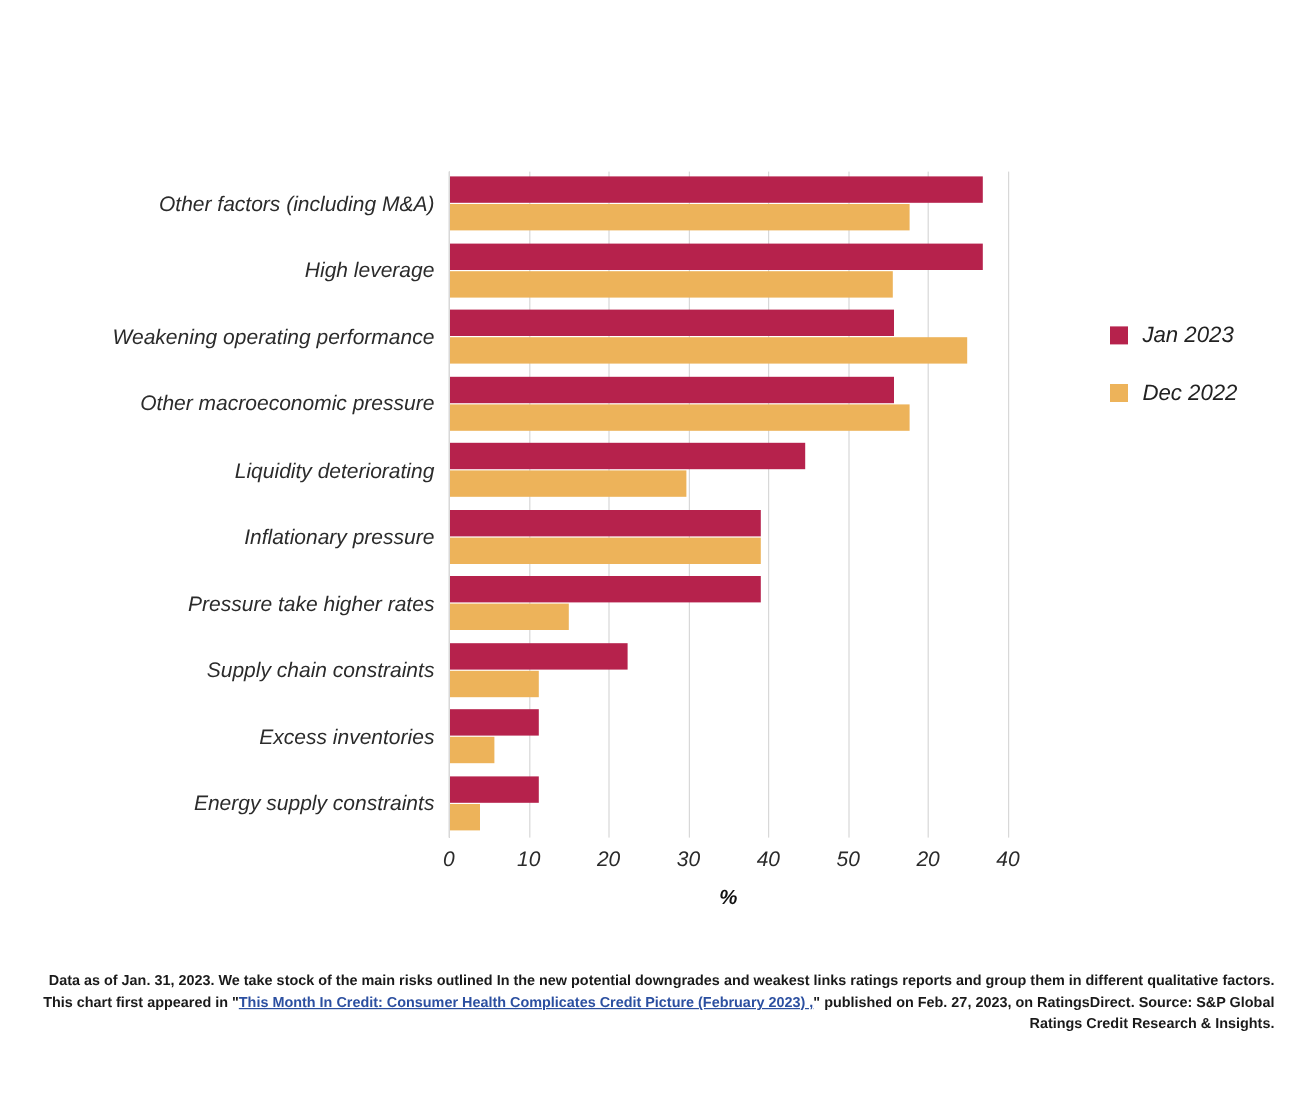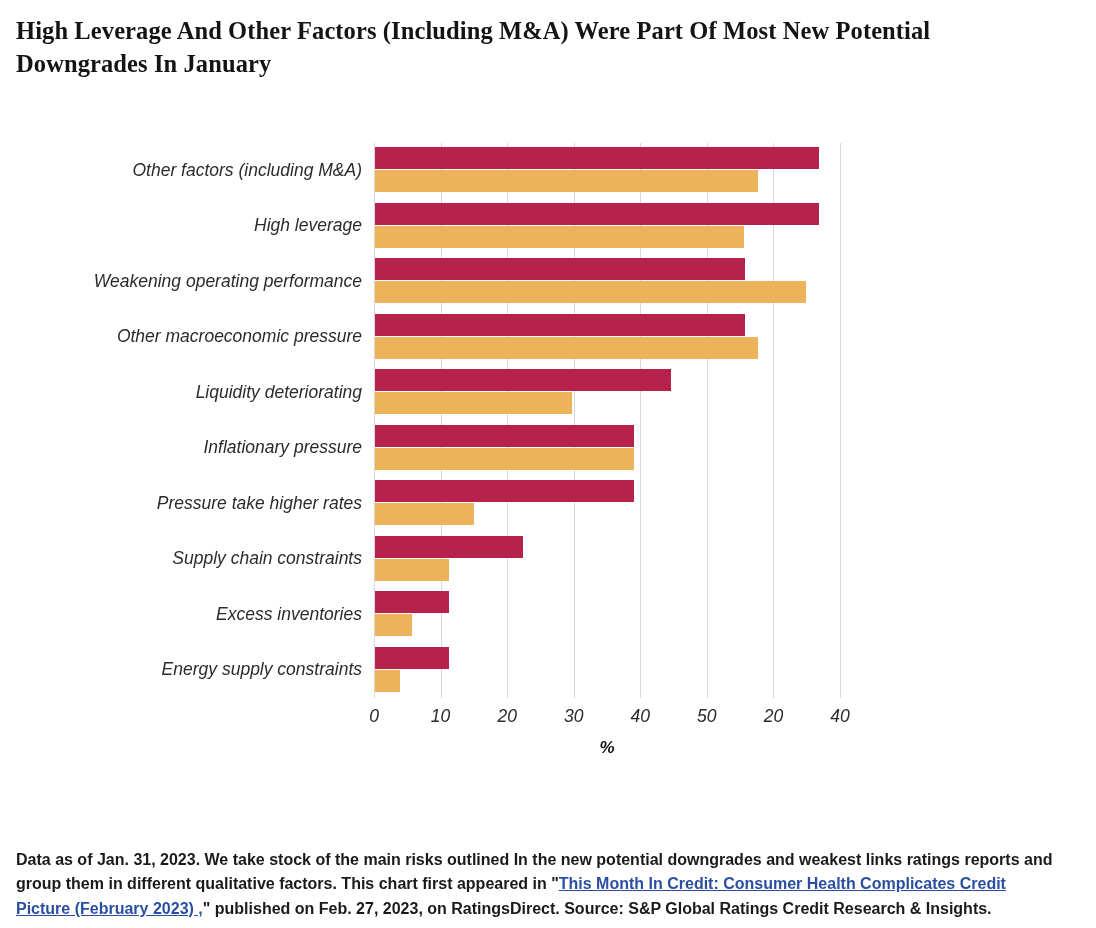--- a/index.html
+++ b/index.html
@@ -133,38 +133,38 @@
   .legend-label {
     font-size: 18.5px;
     color: #222;
     white-space: nowrap;
   }
 
   
   .footnote {
     position: absolute;
     left: 16px;
-    top: 848px;
+    top: 808px;
     width: 1046px;
-    font-size: 16px;
+    font-size: 12px;
     font-weight: bold;
     line-height: 1.52;
     color: #1a1a1a;
+    text-align: right;
   }
   .footnote a {
     color: #2b4fa0;
     text-decoration: underline;
   }
 </style>
 </head>
 <body>
 
 <div class="page">
 
-  <div class="title">High Leverage And Other Factors (Including M&amp;A) Were Part Of Most New Potential Downgrades In January</div>
 
   <div class="chart-wrap">
 
     <div class="plot">
       <div class="axis-left"></div>
       <div id="gridlines">
           <div class="gridline" style="left: 0px;"></div>
           <div class="gridline" style="left: 66.5714px;"></div>
           <div class="gridline" style="left: 133.143px;"></div>
           <div class="gridline" style="left: 199.714px;"></div>
@@ -235,20 +235,30 @@
         <div class="xtick" style="left: 507.143px;">20</div>
         <div class="xtick" style="left: 573.714px;">30</div>
         <div class="xtick" style="left: 640.286px;">40</div>
         <div class="xtick" style="left: 706.857px;">50</div>
         <div class="xtick" style="left: 773.429px;">20</div>
         <div class="xtick" style="left: 840px;">40</div>
       </div>
 
     <div class="xaxis-title">%</div>
 
+    <div class="legend">
+      <div class="legend-item">
+        <span class="legend-swatch" style="background:#b6224c"></span>
+        <span class="legend-label">Jan 2023</span>
+      </div>
+      <div class="legend-item">
+        <span class="legend-swatch" style="background:#edb35a"></span>
+        <span class="legend-label">Dec 2022</span>
+      </div>
+    </div>
 
   </div>
 
   <div class="footnote">
     <span>Data as of Jan. 31, 2023. We take stock of the main risks outlined In the new potential downgrades and weakest links ratings reports and group them in different qualitative factors. This chart first appeared in "</span><a href="#">This Month In Credit: Consumer Health Complicates Credit Picture (February 2023) ,</a><span>" published on Feb. 27, 2023, on RatingsDirect. Source: S&amp;P Global Ratings Credit Research &amp; Insights.</span>
   </div>
 
 </div>
 
 </body></html>

